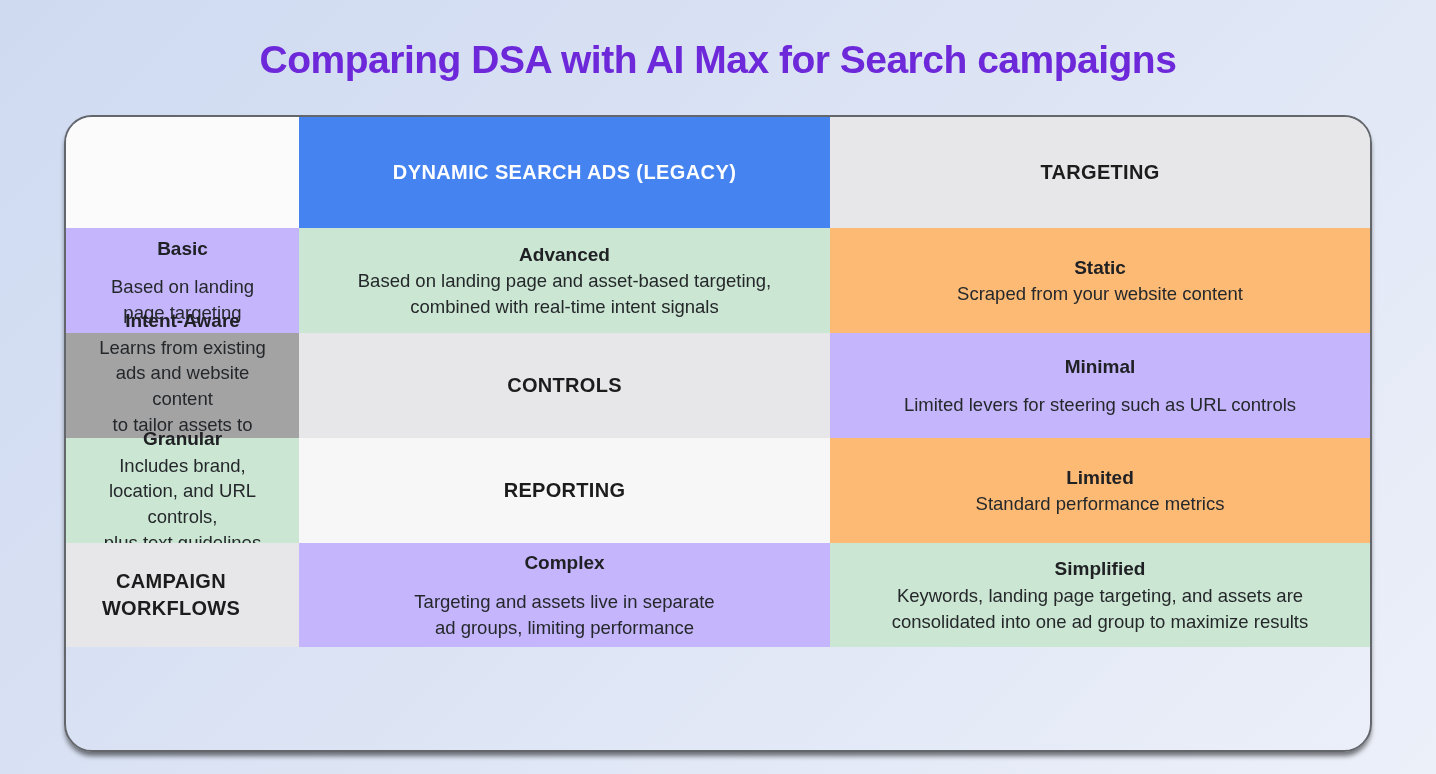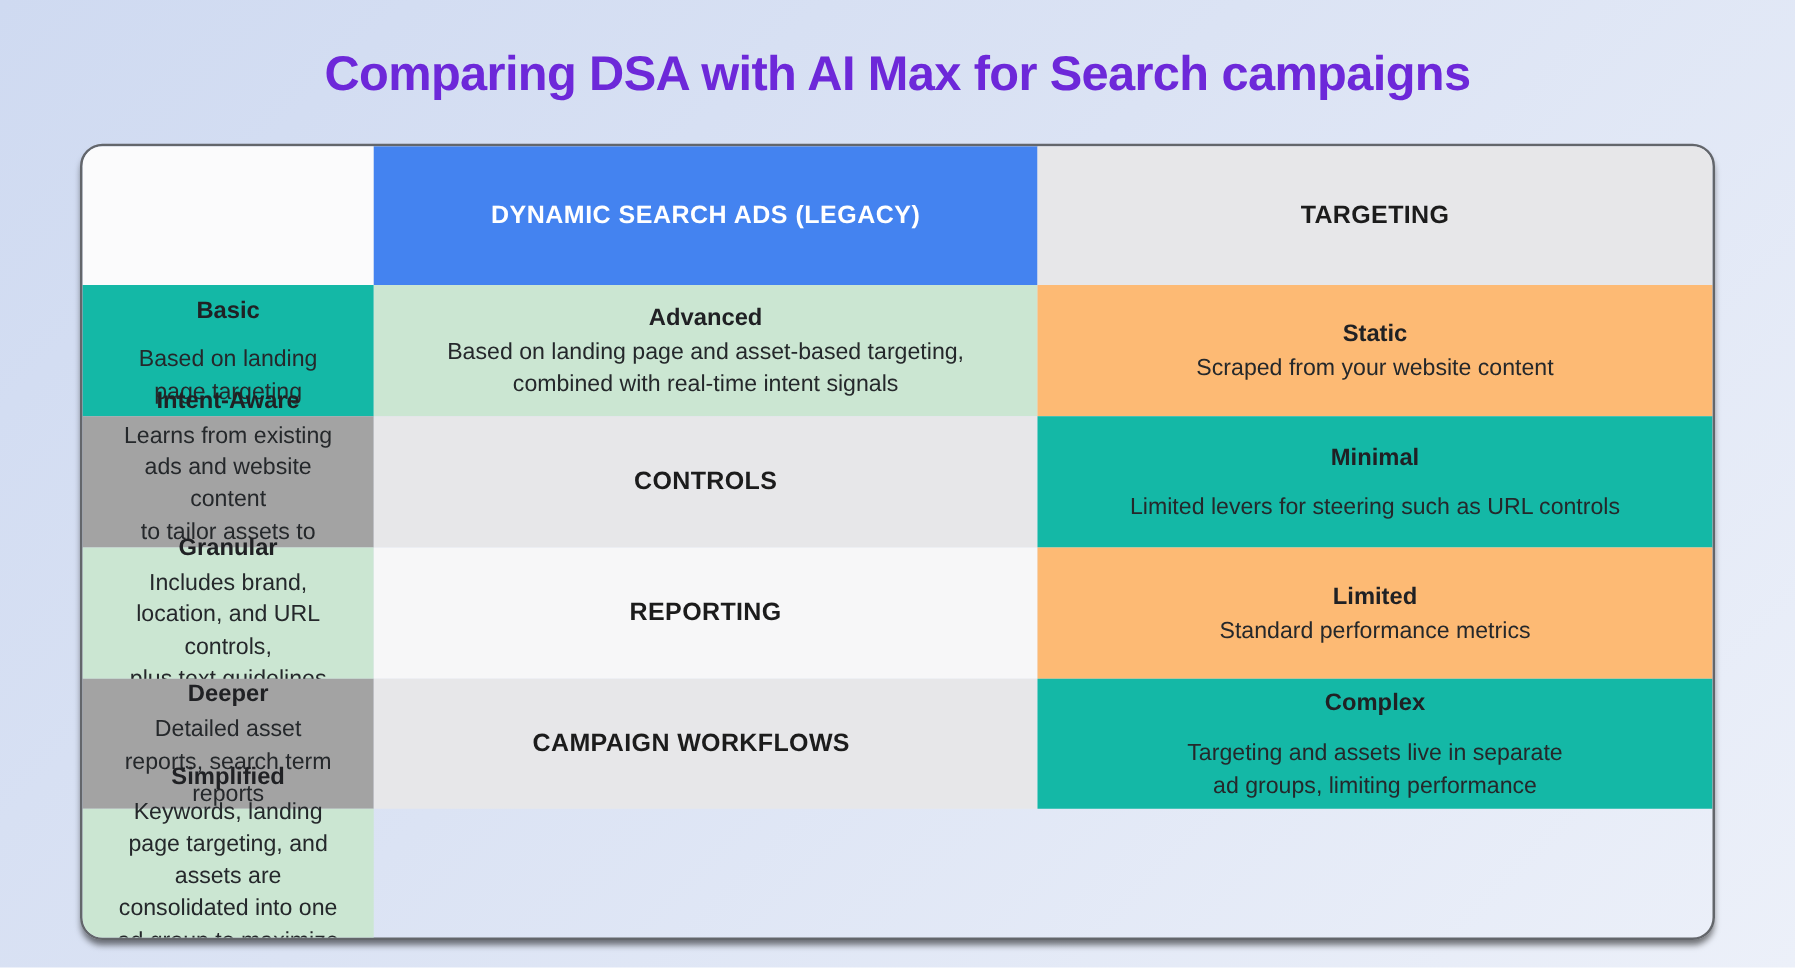--- a/index.html
+++ b/index.html
@@ -16,21 +16,21 @@
     text-align: center;
     font-size: 39px;
     font-weight: 700;
     letter-spacing: -0.5px;
     color: #6d28d9;
   }
   .card {
     position: absolute;
     left: 64px; top: 115px;
     width: 1308px; height: 637px;
-    border-radius: 18px;
+    border-radius: 28px;
     overflow: hidden;
     border: 2px solid #63666b;
     box-shadow: 0 5px 5px -1px rgba(10,10,10,0.55);
     display: grid;
     grid-template-columns: 233px 531px 1fr;
     grid-template-rows: 111px 105px 105px 105px 104px 105px;
   }
   .cell {
     display: flex;
     flex-direction: column;
@@ -53,21 +53,21 @@
   .lab-odd  { background: #e7e7e9; }
   .lab-even { background: #f7f7f8; }
   .row-label {
     font-size: 20px;
     font-weight: 700;
     letter-spacing: 0.3px;
     color: #1c1c1c;
     line-height: 1.35;
   }
   
-  .dsa-odd  { background: #14b8a6; gap: 12px; }
+  .dsa-odd  { background: #c4b5fd; gap: 12px; }
   .dsa-even { background: #fdba74; }
   
   .aim-odd  { background: #cbe6d2; }
   .aim-even { background: #a3a3a3; }
   .cell-heading {
     font-size: 19px;
     font-weight: 700;
     color: #202124;
     line-height: 1.45;
   }
@@ -127,24 +127,20 @@
 plus text guidelines</div>
   </div>
 
   <div class="cell lab-even">
     <div class="row-label">REPORTING</div>
   </div>
   <div class="cell dsa-even">
     <div class="cell-heading">Limited</div>
     <div class="cell-desc">Standard performance metrics</div>
   </div>
-  <div class="cell aim-even">
-    <div class="cell-heading">Deeper</div>
-    <div class="cell-desc">Detailed asset reports, search term reports</div>
-  </div>
 
   <div class="cell lab-odd" style="padding-left:40px;padding-right:63px;">
     <div class="row-label">CAMPAIGN WORKFLOWS</div>
   </div>
   <div class="cell dsa-odd">
     <div class="cell-heading">Complex</div>
     <div class="cell-desc">Targeting and assets live in separate
 ad groups, limiting performance</div>
   </div>
   <div class="cell aim-odd">

